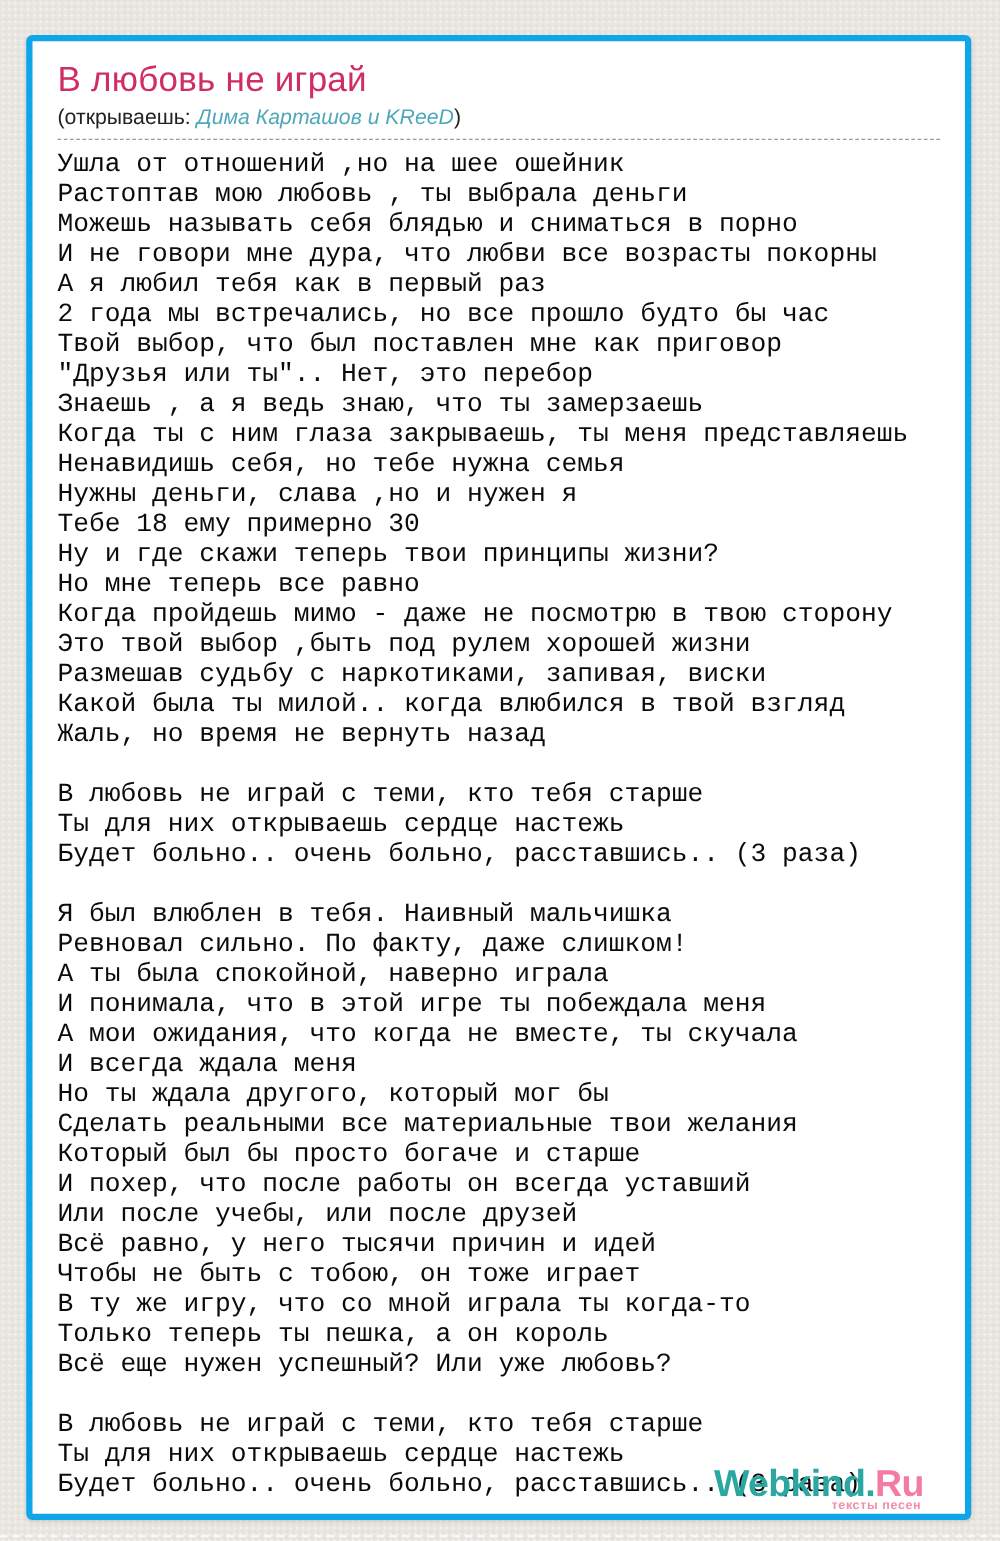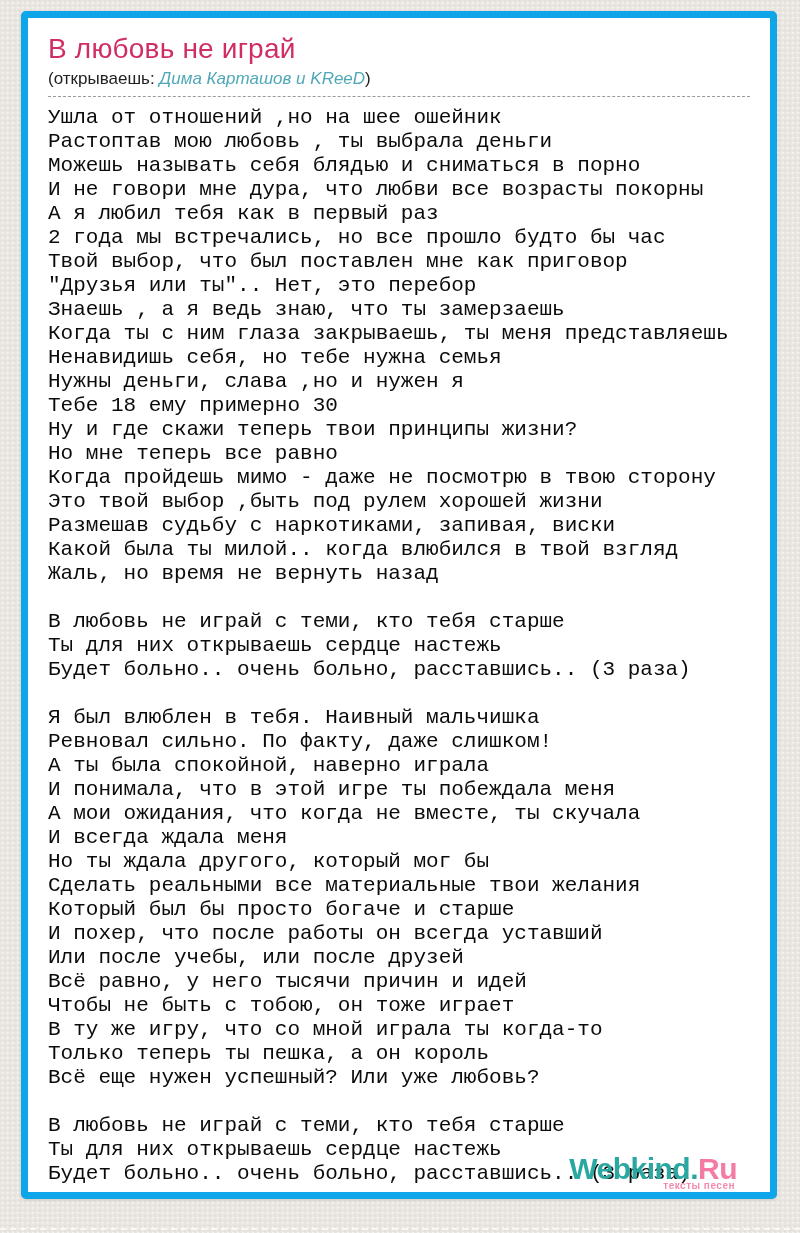--- a/index.html
+++ b/index.html
@@ -21,25 +21,25 @@
   }
   .bottom-dashes {
     position: absolute;
     left: 0; right: 0; bottom: 3px;
     border-top: 2px dashed #faf8f4;
     height: 0;
   }
   .card {
     position: absolute;
     left: 21px;
-    top: 11px;
+    top: 28px;
     width: 756px;
     height: 1188px;
     background: #ffffff;
-    border: 7px solid #0ea5e9;
+    border: 5px solid #0ea5e9;
     border-radius: 5px;
     box-shadow: 0 1px 3px rgba(0,0,0,0.12);
     box-sizing: border-box;
   }
   .content {
     padding: 14px 20px 0 20px;
     position: relative;
     height: 100%;
     box-sizing: border-box;
   }

